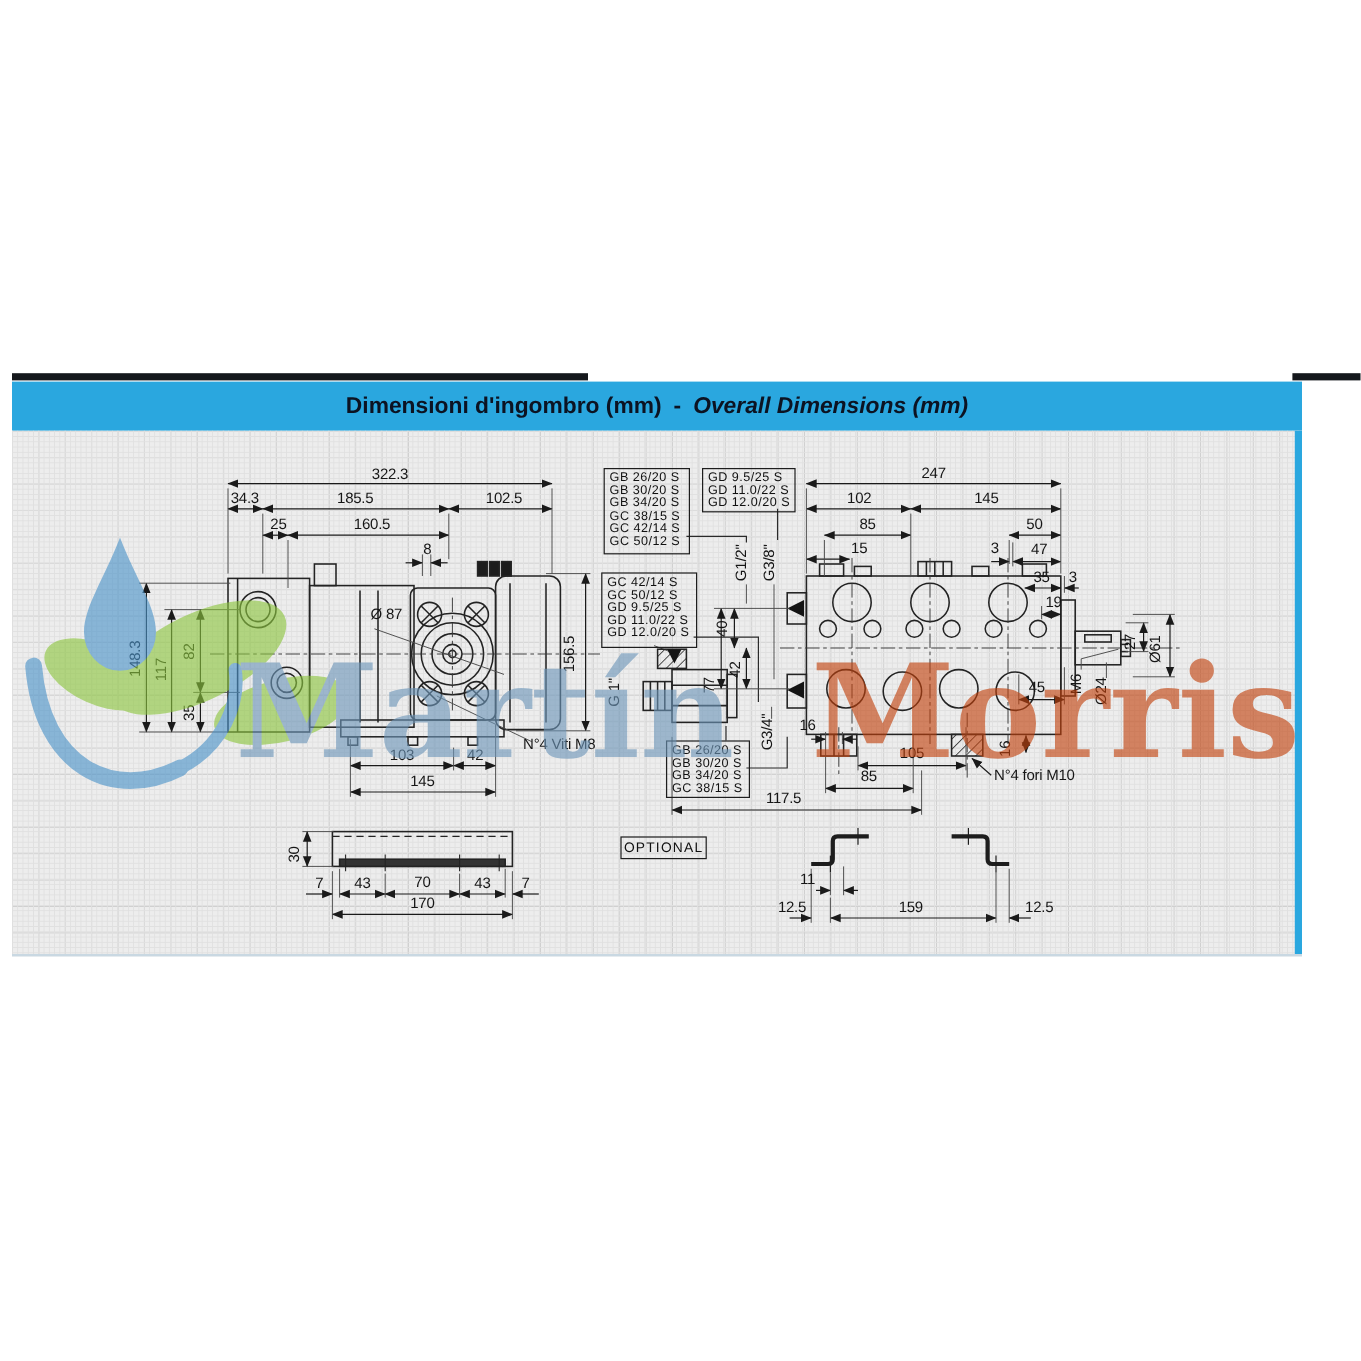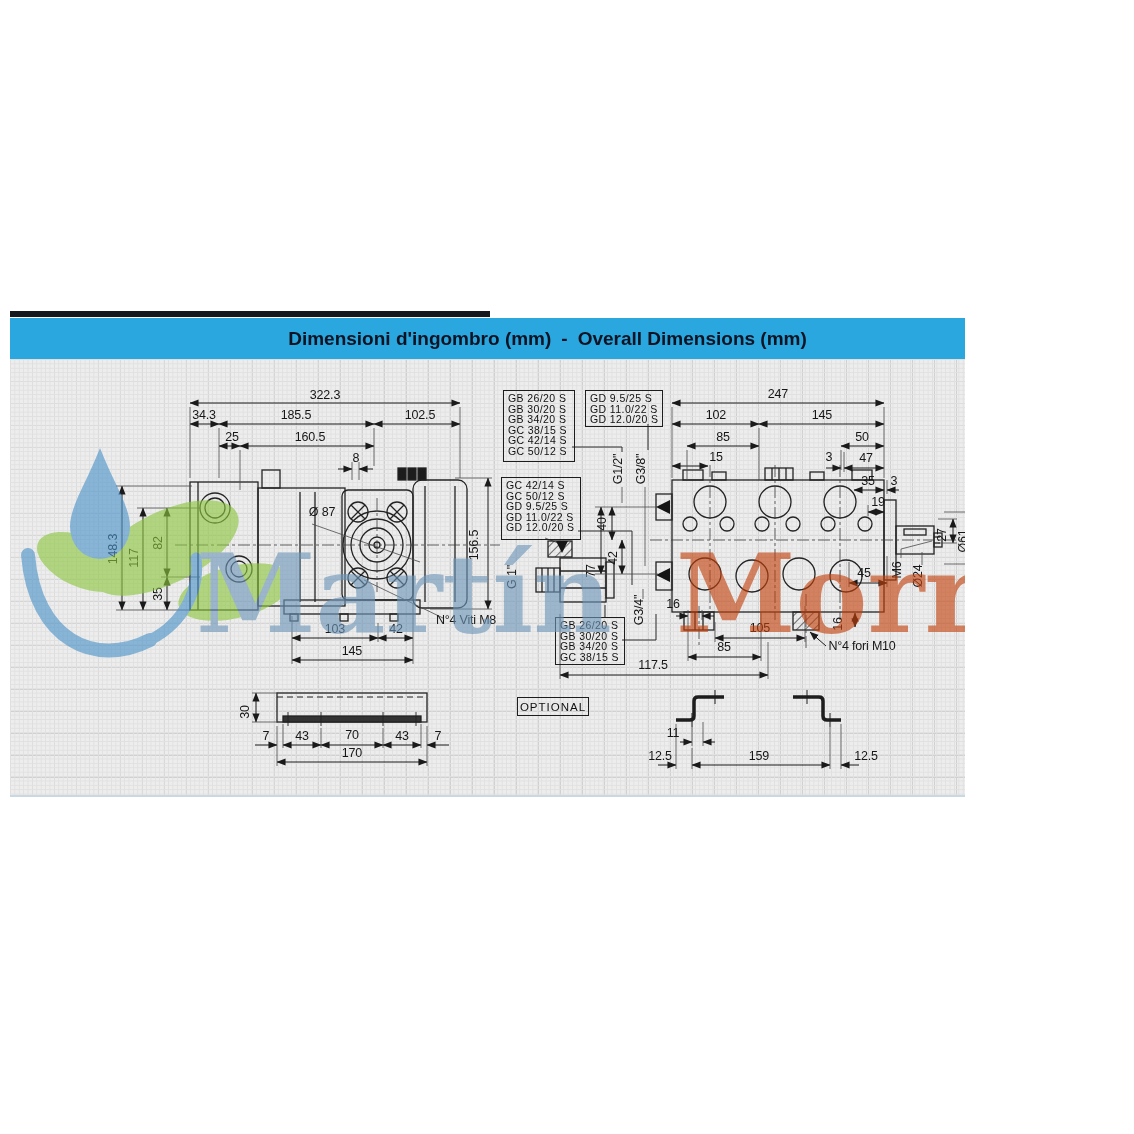--- a/index.html
+++ b/index.html
@@ -1,25 +1,25 @@
 <!DOCTYPE html>
 <html><head>
 <meta charset="utf-8">
 <style>
   html,body{margin:0;padding:0;background:#ffffff;}
-  .page{position:relative;width:965px;height:1134px;background:#ffffff;overflow:hidden;
+  .page{position:relative;width:1134px;height:1134px;background:#ffffff;overflow:hidden;
         font-family:"Liberation Sans",sans-serif;}
   .topstrip{position:absolute;height:6px;background:#15181c;}
   .topstrip.left{left:10px;top:311px;width:480px;}
   .topstrip.right{left:1077px;top:311px;width:57px;}
   .titlebar{position:absolute;left:10px;top:318px;width:1075px;height:41px;background:#2aa7df;
             display:flex;align-items:center;justify-content:center;color:#0c1322;
             font-size:19px;font-weight:bold;}
   .titlebar .sep{margin:0 10px;}
-  .titlebar .en{}
+  .titlebar .en{font-style:italic;}
   .gridarea{position:absolute;left:10px;top:359px;width:1075px;height:436px;background-color:#ededed;
     background-image:
       linear-gradient(#e0e0e0 1px, transparent 1px),
       linear-gradient(90deg,#e0e0e0 1px, transparent 1px),
       linear-gradient(#d0d0d0 1px, transparent 1px),
       linear-gradient(90deg,#d0d0d0 1px, transparent 1px);
     background-size:4.4px 4.4px,4.4px 4.4px,22px 22px,22px 22px;
     border-bottom:2px solid #c9d8e2;}
   .blueedge{position:absolute;left:1079px;top:359px;width:6px;height:436px;background:#2aa7df;}
   svg.drawing{position:absolute;left:0;top:0;z-index:3;}

